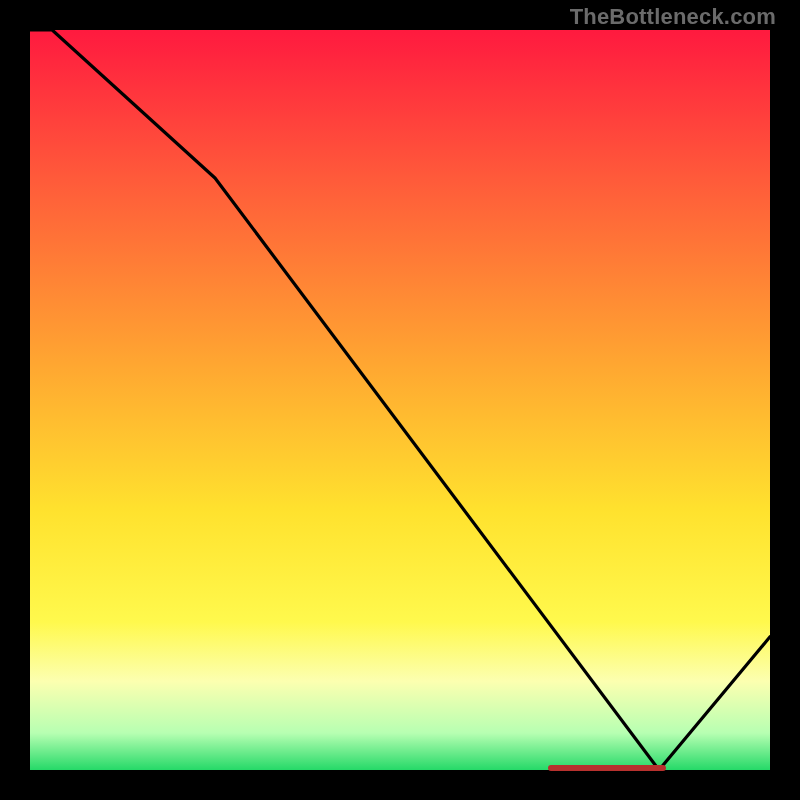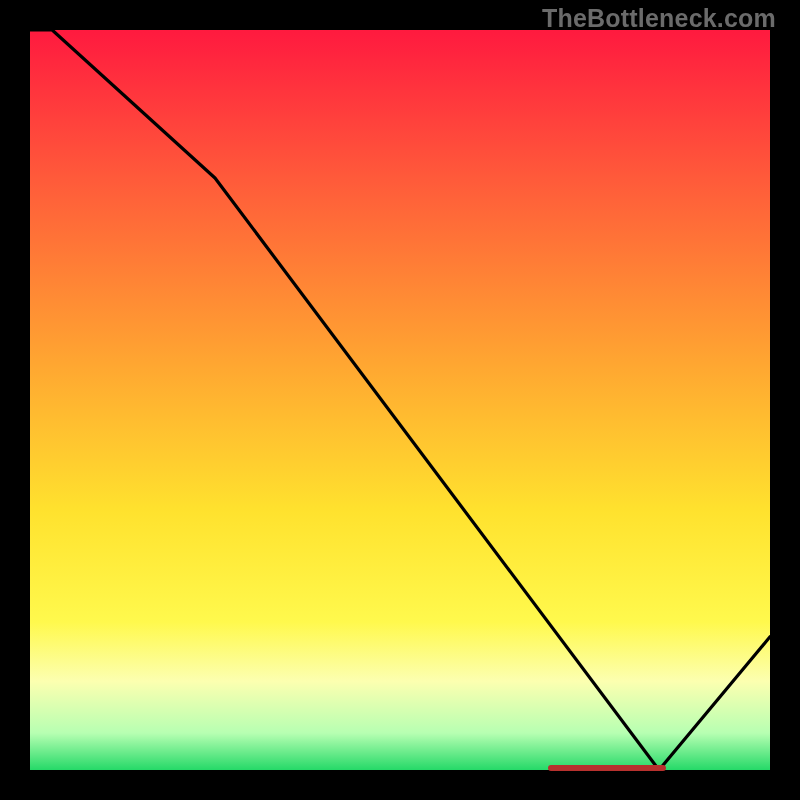--- a/index.html
+++ b/index.html
@@ -13,21 +13,21 @@
   }
   .wrap {
     position: relative;
     width: 800px;
     height: 800px;
   }
   .attribution {
     position: absolute;
     top: 4px;
     right: 24px;
-    font-size: 25px;
+    font-size: 22px;
     font-weight: 600;
     color: #6b6b6b;
     letter-spacing: 0.2px;
   }
   .frame {
     position: absolute;
     left: 30px;
     top: 30px;
     width: 740px;
     height: 740px;

